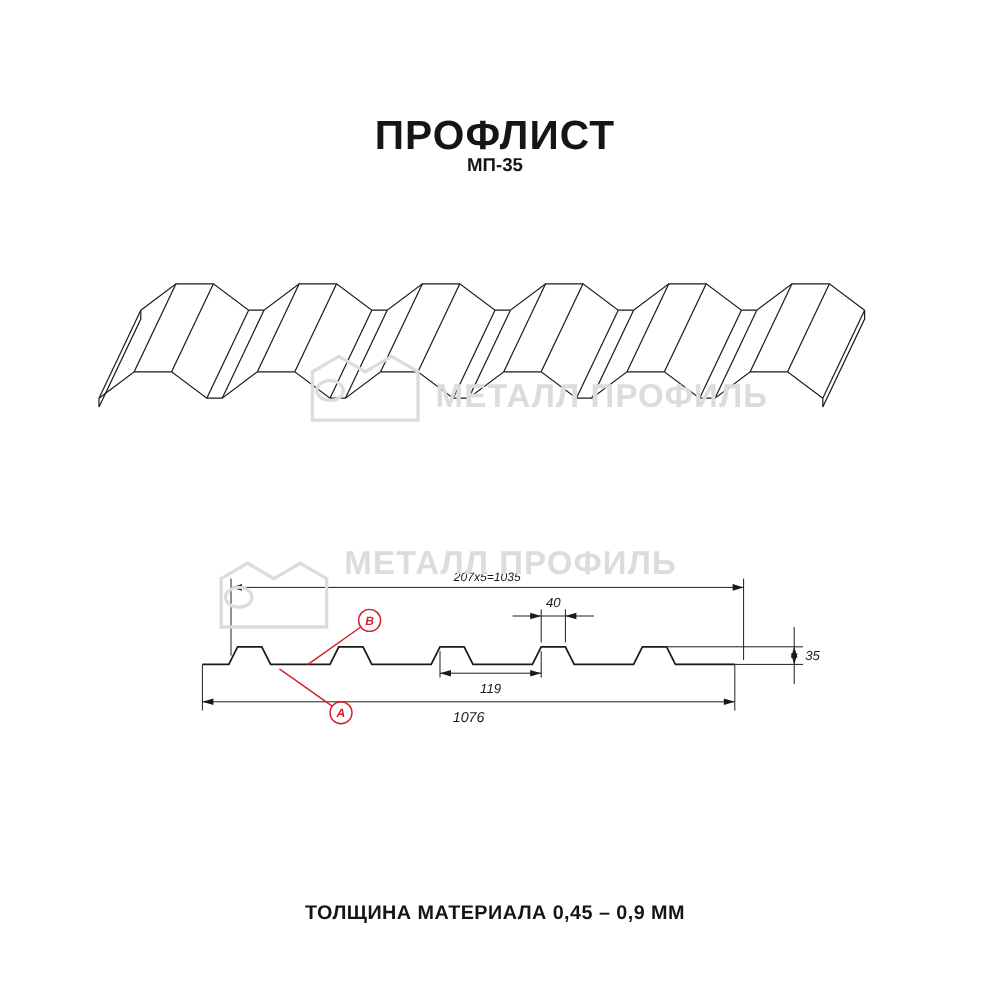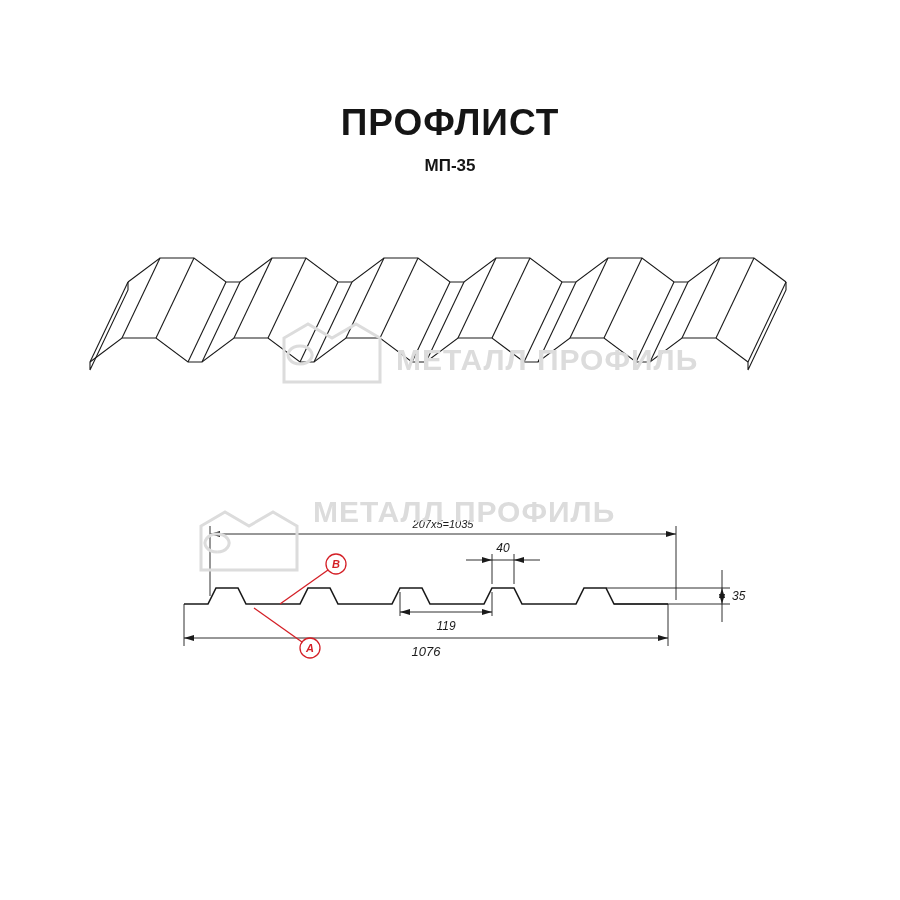--- a/index.html
+++ b/index.html
@@ -26,21 +26,21 @@
     left: 0;
     width: 900px;
     text-align: center;
     font-size: 37px;
     font-weight: bold;
     letter-spacing: 1px;
     color: #151515;
   }
   .subtitle {
     position: absolute;
-    top: 132px;
+    top: 116px;
     left: 0;
     width: 900px;
     text-align: center;
     font-size: 17px;
     font-weight: bold;
     color: #151515;
   }
   .footer {
     position: absolute;
     top: 795px;
@@ -212,14 +212,15 @@
   <div class="wm wm2">
     <svg width="420" height="120" viewBox="0 0 420 120">
       <g fill="none" stroke="#dcdcdc" stroke-width="3">
         <path d="M6,98 L6,54 L30,40 L54,54 L78,40 L102,54 L102,98 Z"></path>
         <path d="M22,80 a12,9 0 1 1 0.1,0"></path>
       </g>
       <text x="118" y="50" font-size="30" font-weight="bold" fill="#dcdcdc" letter-spacing="1">МЕТАЛЛ ПРОФИЛЬ</text>
     </svg>
   </div>
 
+  <div class="footer">ТОЛЩИНА МАТЕРИАЛА 0,45 – 0,9 ММ</div>
 
 </div>
 
 </body></html>

